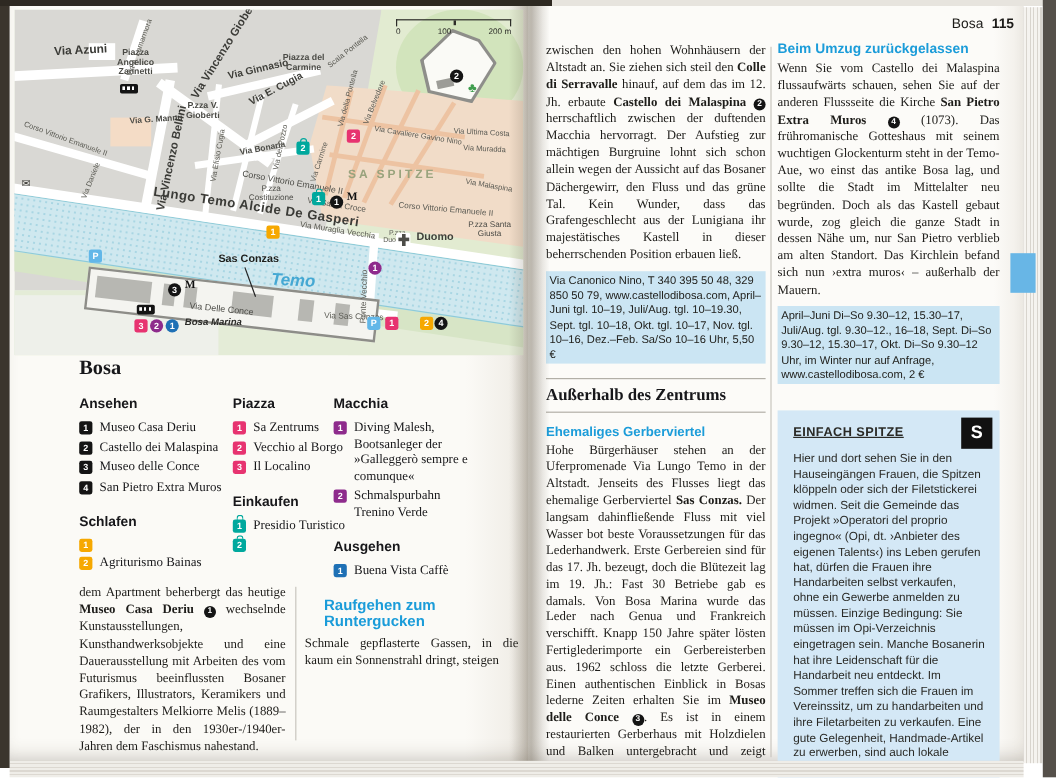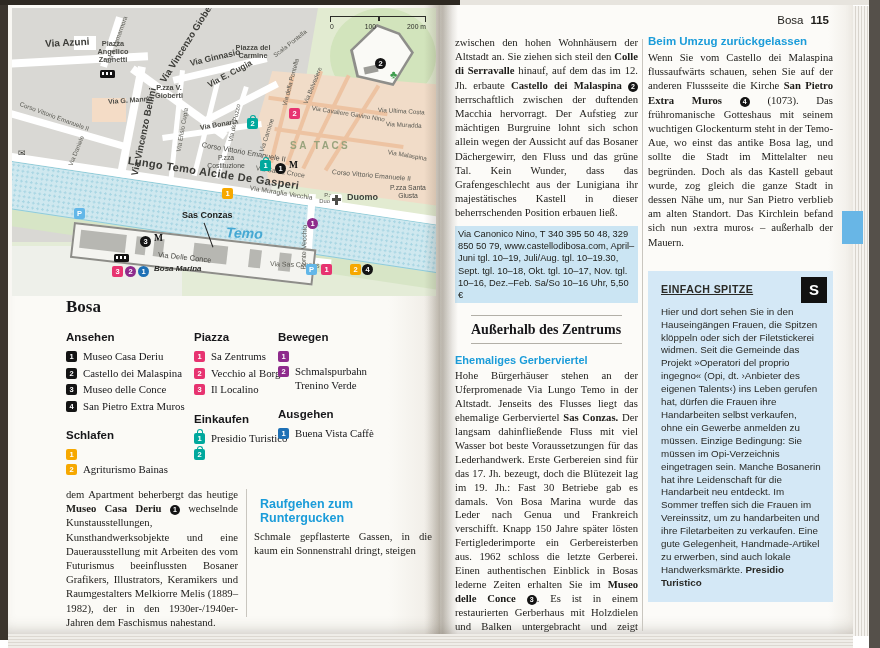--- a/index.html
+++ b/index.html
@@ -102,29 +102,29 @@
   .body-txt{font:10.7px/14.2px "Liberation Serif",serif;color:#1d1c19;text-align:justify;}
   .imk{display:inline-block;width:10px;height:10px;border-radius:50%;background:#141414;color:#fff;
     font:700 7px/10px "Liberation Sans",sans-serif;text-align:center;vertical-align:0;font-style:normal;}
   .info{background:#cbe5f3;color:#22221e;font:9.3px/12.3px "Liberation Sans",sans-serif;
     padding:2px 3px;text-align:left;}
   .bluehead{color:#1b9cd9;font:700 11px "Liberation Sans",sans-serif;}
   .lp-cols{position:absolute;left:56px;top:478px;width:374px;}
   .lp-col1{position:absolute;left:2px;top:4px;width:172px;}
   .lp-col2{position:absolute;left:190px;top:4px;width:178px;}
   .lp-divider{position:absolute;left:182px;top:6px;width:1px;height:128px;background:#c9c6bf;}
-  .lp-head{font-size:12.5px;margin:10px 0 4px 6px;}
-  .rp-header{position:absolute;right:24px;top:9px;font:11.5px "Liberation Sans",sans-serif;color:#1d1c19;}
+  .lp-head{font-size:12.5px;margin:10px 0 4px 16px;}
+  .rp-header{position:absolute;right:8px;top:9px;font:11.5px "Liberation Sans",sans-serif;color:#1d1c19;}
   .rp-header b{margin-left:7px;}
   .rp-col1{position:absolute;left:15px;top:30px;width:183px;}
   .rp-col2{position:absolute;left:208px;top:30px;width:185px;}
   .rp-divider{position:absolute;left:202px;top:34px;width:1px;height:592px;background:#c9c6bf;}
   .section-head{font:700 14px "Liberation Serif",serif;color:#17171a;
     border-top:1px solid #b2afa7;border-bottom:1px solid #b2afa7;
-    padding:6px 0 5px;margin:12px 16px 10px;}
+    padding:6px 0 5px;margin:12px 0 10px;}
   .subhead{margin:0 0 3px 0;}
   .tip-box{position:relative;margin-top:22px;background:#d4e8f6;padding:12px 12px 12px 13px;
     font:9.8px/12.9px "Liberation Sans",sans-serif;color:#2a2a26;text-align:left;}
   .tip-tab{position:absolute;top:6px;right:6px;width:26px;height:26px;background:#111;
     color:#fff;font:700 15px/26px "Liberation Sans",sans-serif;text-align:center;}
   .tip-title{font-weight:700;text-decoration:underline;font-size:10.6px;letter-spacing:.4px;
     display:block;margin-bottom:10px;}
   .mt6{margin-top:6px;}
 </style>
 </head>
@@ -199,21 +199,21 @@
       <span class="street s-med" style="left:178px;top:50px;transform:rotate(-13deg);">Via Ginnasio</span>
       <span class="street s-plaza" style="left:214px;top:36px;width:54px;">Piazza del Carmine</span>
       <span class="street s-plaza" style="left:134px;top:76px;width:46px;">P.zza V. Gioberti</span>
       <span class="street s-med" style="left:196px;top:72px;transform:rotate(-28deg);">Via E. Cugia</span>
       <span class="street s-sm" style="left:8px;top:92px;transform:rotate(20deg);">Corso Vittorio Emanuele II</span>
       <span class="street" style="left:96px;top:90px;font-weight:700;transform:rotate(-4deg);">Via G. Mannu</span>
       <span class="street s-bold" style="left:122px;top:162px;font-size:9.5px;transform:rotate(-78deg);">Via Vincenzo Bellini</span>
       <span class="street" style="left:188px;top:116px;font-weight:700;transform:rotate(-10deg);">Via Bonaria</span>
       <span class="street s-sm" style="left:218px;top:130px;transform:rotate(-78deg);">Via del Pozzo</span>
       <span class="street s-sm" style="left:249px;top:140px;transform:rotate(-72deg);">Via Carmine</span>
-      <span class="street s-district" style="left:278px;top:132px;">SA TACS</span>
+      <span class="street s-district" style="left:278px;top:132px;">SA SPITZE</span>
       <span class="street s-sm" style="left:366px;top:98px;transform:rotate(3deg);">Via Ultima Costa</span>
       <span class="street s-sm" style="left:374px;top:112px;transform:rotate(3deg);">Via Muradda</span>
       <span class="street s-sm" style="left:300px;top:96px;transform:rotate(9deg);">Via Cavaliere Gavino Nino</span>
       <span class="street s-sm" style="left:262px;top:44px;transform:rotate(-38deg);">Scala Pontella</span>
       <span class="street s-sm" style="left:272px;top:94px;transform:rotate(-75deg);">Via della Pontella</span>
       <span class="street s-sm" style="left:293px;top:92px;transform:rotate(-68deg);">Via Belvedere</span>
       <span class="street s-plaza" style="left:188px;top:146px;width:52px;font-weight:400;font-size:6.8px;">P.zza Costituzione</span>
       <span class="street" style="left:190px;top:132px;font-size:7.3px;transform:rotate(10deg);">Corso Vittorio Emanuele II</span>
       <span class="street s-bold" style="left:116px;top:146px;font-size:11px;transform:rotate(8.5deg);letter-spacing:.4px;">Lungo Temo Alcide De Gasperi</span>
       <span class="street s-sm" style="left:244px;top:156px;font-size:6.8px;transform:rotate(9deg);">Via Santa Croce</span>
@@ -315,23 +315,24 @@
               <span>Presidio Turistico</span>
             </div>
           <div class="lg-item">
               <span class="lg-mk mk-shop mk-bag">2</span>
             </div>
         </div>
       </div>
 
       <div class="lg-col" style="left:214px;width:124px;">
         <div class="lg-group">
-          <div class="lg-head">Bewegen</div>
+          <div class="lg-head">Macchia</div>
           <div class="lg-item">
               <span class="lg-mk mk-move mk-circle">1</span>
+              <span>Diving Malesh, Bootsanleger der »Galleggerò sempre e comunque«</span>
             </div>
           <div class="lg-item">
               <span class="lg-mk mk-move mk-circle">2</span>
               <span>Schmalspurbahn Trenino Verde</span>
             </div>
         </div>
         <div class="lg-group">
           <div class="lg-head">Ausgehen</div>
           <div class="lg-item">
               <span class="lg-mk mk-out mk-circle">1</span>
@@ -371,20 +372,21 @@
 
     </div>
 
     <div class="rp-divider"></div>
 
     <div class="rp-col2">
       <div class="bluehead" style="font-size:11.5px;margin-bottom:3px;">Beim Umzug zurückgelassen</div>
       <div class="body-txt">
         <span>Wenn Sie vom Castello dei Malaspina flussaufwärts schauen, sehen Sie auf der anderen Flussseite die Kirche </span><b>San Pietro Extra Muros</b>&nbsp;<span class="imk">4</span><span> (1073). Das frühromanische Gotteshaus mit seinem wuchtigen Glockenturm steht in der Temo-Aue, wo einst das antike Bosa lag, und sollte die Stadt im Mittelalter neu begründen. Doch als das Kastell gebaut wurde, zog gleich die ganze Stadt in dessen Nähe um, nur San Pietro verblieb am alten Standort. Das Kirchlein befand sich nun ›extra muros‹ – außerhalb der Mauern.</span>
       </div>
+      <div class="info mt6">April–Juni Di–So 9.30–12, 15.30–17, Juli/Aug. tgl. 9.30–12., 16–18, Sept. Di–So 9.30–12, 15.30–17, Okt. Di–So 9.30–12 Uhr, im Winter nur auf Anfrage, www.castellodibosa.com, 2 €</div>
 
       <div class="tip-box">
         <div class="tip-tab">S</div>
         <span class="tip-title">EINFACH SPITZE</span>
         <span>Hier und dort sehen Sie in den Hauseingängen Frauen, die Spitzen klöppeln oder sich der Filetstickerei widmen. Seit die Gemeinde das Projekt »Operatori del proprio ingegno« (Opi, dt. ›Anbieter des eigenen Talents‹) ins Leben gerufen hat, dürfen die Frauen ihre Handarbeiten selbst verkaufen, ohne ein Gewerbe anmelden zu müssen. Einzige Bedingung: Sie müssen im Opi-Verzeichnis eingetragen sein. Manche Bosanerin hat ihre Leidenschaft für die Handarbeit neu entdeckt. Im Sommer treffen sich die Frauen im Vereinssitz, um zu handarbeiten und ihre Filetarbeiten zu verkaufen. Eine gute Gelegenheit, Handmade-Artikel zu erwerben, sind auch lokale Handwerksmärkte. </span><b>Presidio Turistico</b>&nbsp;
       </div>
     </div>
   </div>
 
   <div class="gutter"></div>

